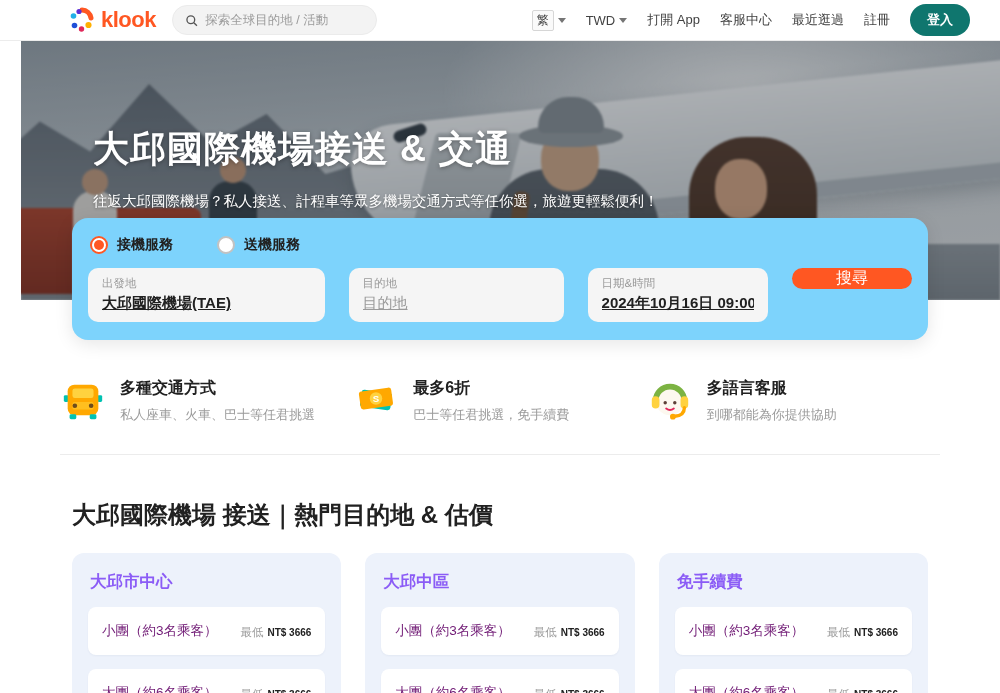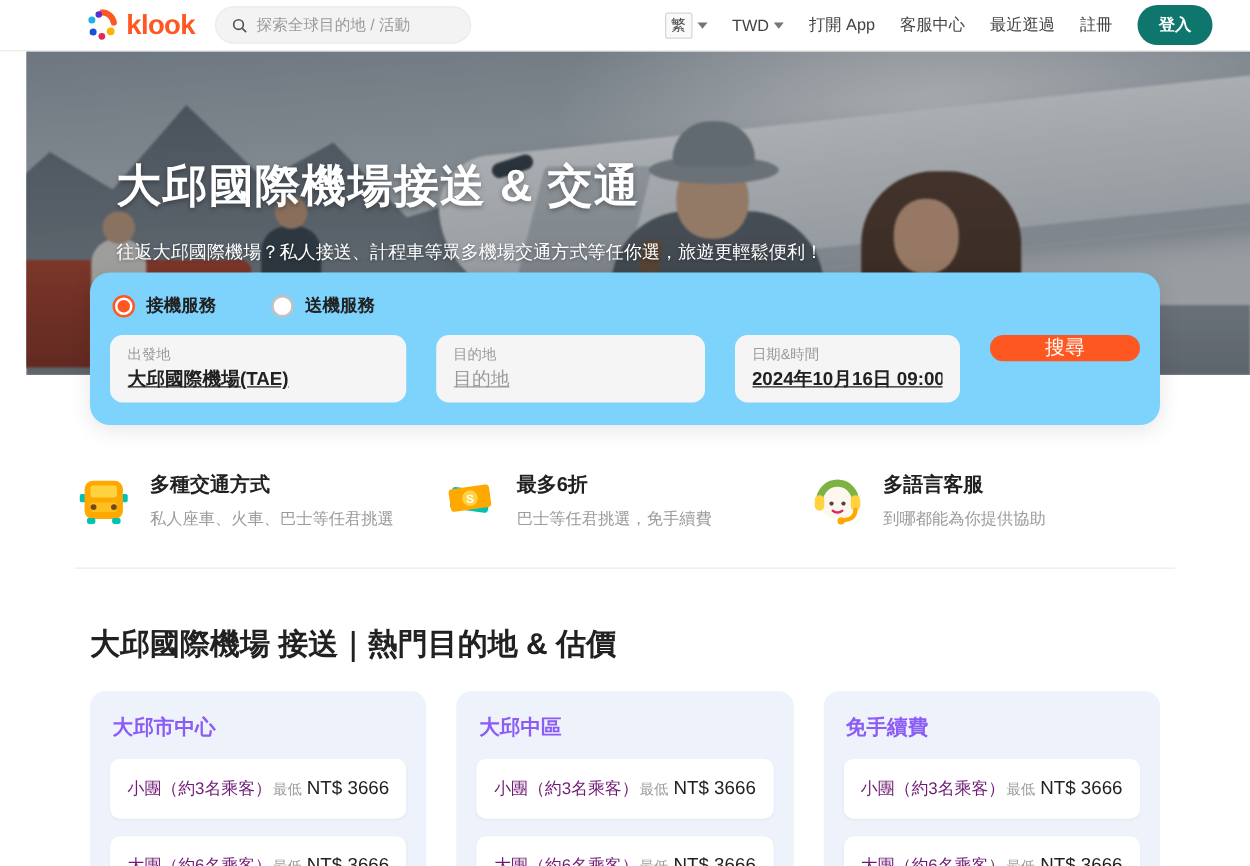--- a/index.html
+++ b/index.html
@@ -74,21 +74,21 @@
   
   .dest-section { width:856px; margin:44px auto 0; padding-bottom:8px; }
   .dest-title { font-size:24px; font-weight:bold; color:#212121; }
   .dest-cards { display:grid; grid-template-columns:repeat(3,1fr); gap:24px; margin-top:22px; }
   .dest-card { background:#edf2fb; border-radius:12px; padding:18px 16px 16px; }
   .dest-card-name { font-size:16.5px; font-weight:bold; color:#8b5cf6; padding:0 2px; }
   .price-row { margin-top:14px; background:#fff; border-radius:8px; padding:15px 14px; display:flex; align-items:center; justify-content:space-between; cursor:pointer; box-shadow:0 1px 2px rgba(40,60,100,.05); }
   .price-label { font-size:13.5px; color:#701a75; }
   .price-val { white-space:nowrap; }
   .min-label { font-size:11.5px; color:#9b9b9b; margin-right:4px; }
-  .price-amt { font-size:15px; font-weight:normal; color:#212121; }
+  .price-amt { font-size:10px; font-weight:bold; color:#212121; }
 </style>
 </head>
 <body>
 
 <div class="page">
 
   <header class="topbar">
     <div class="logo">
       <svg class="logo-burst" width="26" height="26" viewBox="0 0 26 26">
         <path d="M14 3 a9.5 9.5 0 0 1 9 8" fill="none" stroke="#ff5722" stroke-width="5" stroke-linecap="round"></path>

